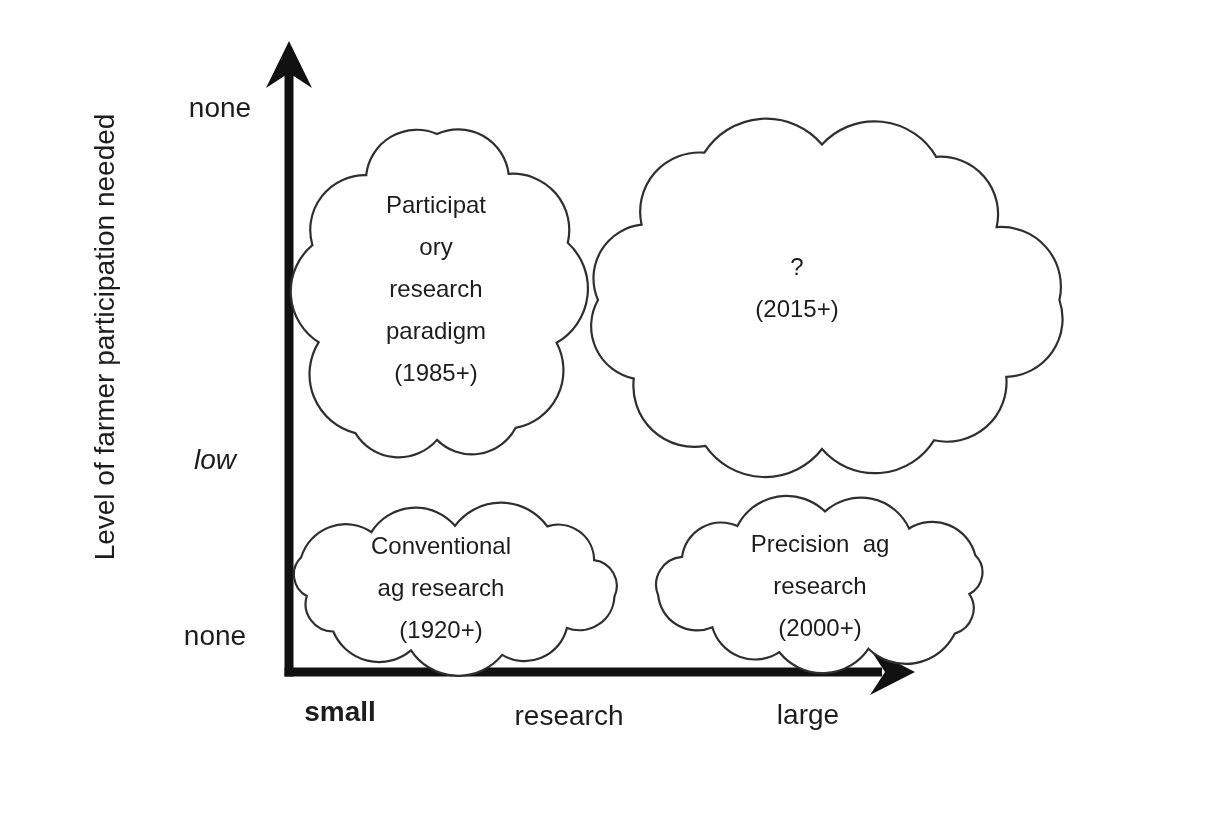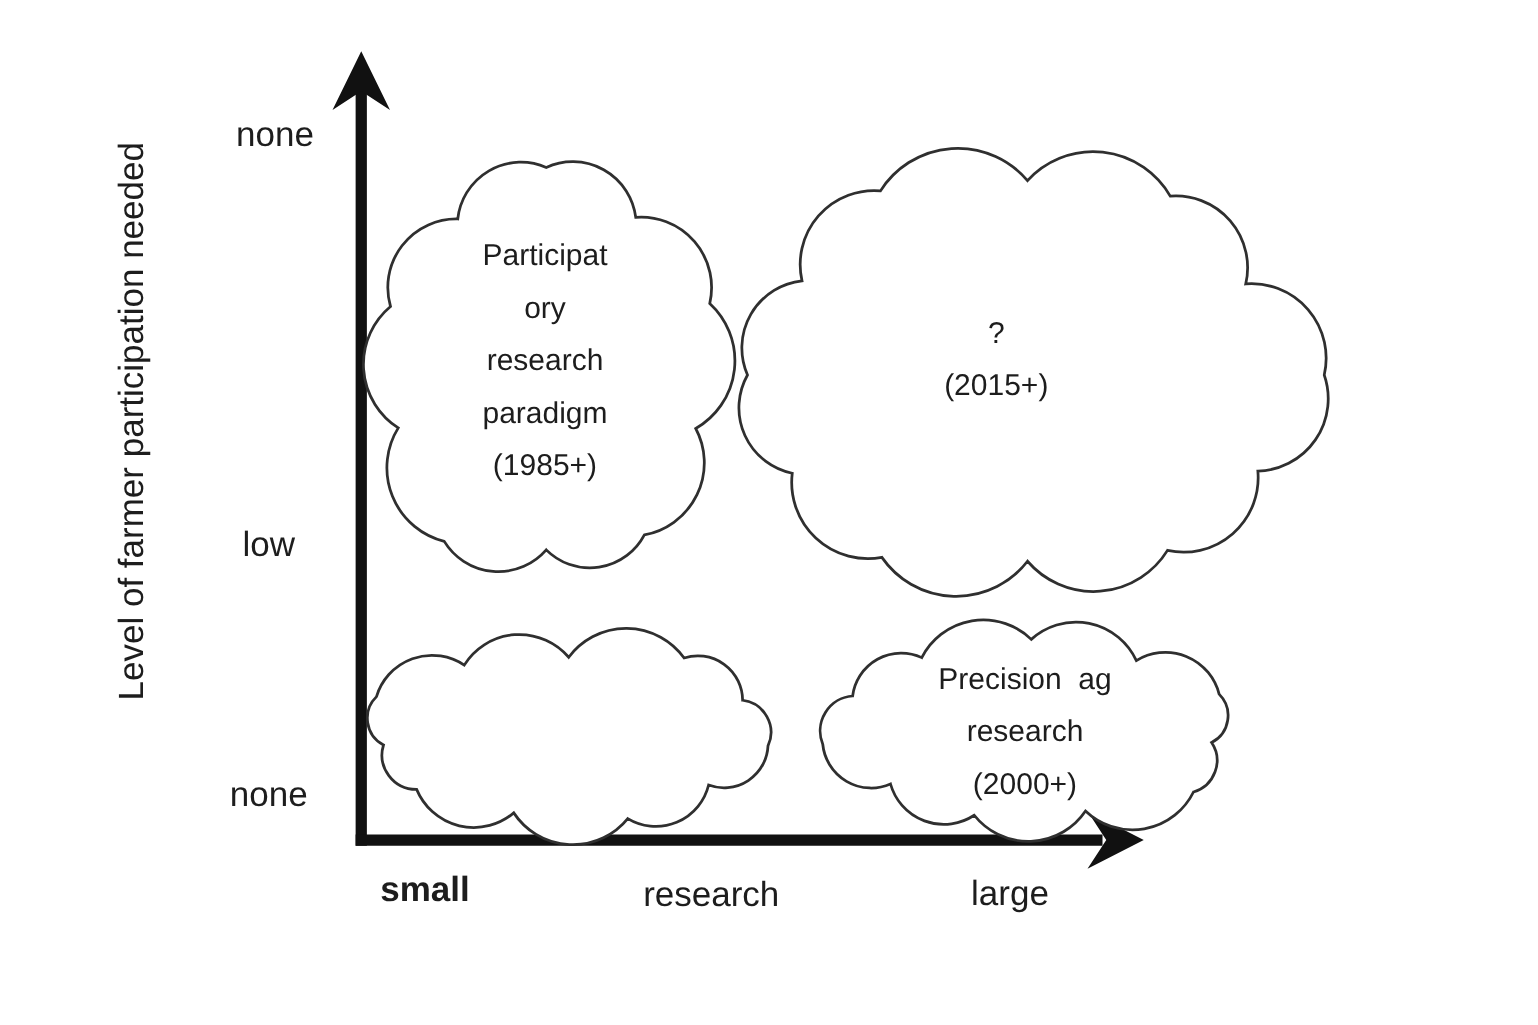--- a/index.html
+++ b/index.html
@@ -55,32 +55,35 @@
         <path d="M 437.0 134.0 A 50.8 50.8 0 0 1 508.6 173.9 A 56.3 56.3 0 0 1 567.8 242.8 A 62.4 62.4 0 0 1 556.6 342.8 A 58.6 58.6 0 0 1 515.5 427.9 A 49.3 49.3 0 0 1 437.0 439.9 A 50.8 50.8 0 0 1 355.4 433.1 A 60.7 60.7 0 0 1 318.6 342.3 A 60.3 60.3 0 0 1 312.4 245.2 A 54.8 54.8 0 0 1 366.2 175.2 A 50.8 50.8 0 0 1 437.0 134.0 Z" fill="#ffffff" stroke="#2f2f2f" stroke-width="2.2"></path>
         <path d="M 822.0 144.5 A 71.2 71.2 0 0 1 936.2 156.9 A 57.4 57.4 0 0 1 996.6 227.1 A 59.7 59.7 0 0 1 1059.4 300.0 A 58.0 58.0 0 0 1 1006.3 376.9 A 59.6 59.6 0 0 1 934.0 440.3 A 69.7 69.7 0 0 1 822.0 449.0 A 72.2 72.2 0 0 1 705.5 445.9 A 61.0 61.0 0 0 1 633.8 378.6 A 53.5 53.5 0 0 1 598.0 300.0 A 54.0 54.0 0 0 1 641.6 224.7 A 59.2 59.2 0 0 1 704.4 152.7 A 73.1 73.1 0 0 1 822.0 144.5 Z" fill="#ffffff" stroke="#2f2f2f" stroke-width="2.2"></path>
         <path d="M 455.0 525.8 A 57.2 57.2 0 0 1 547.3 526.4 A 35.8 35.8 0 0 1 594.1 560.2 A 25.9 25.9 0 0 1 614.4 596.7 A 35.2 35.2 0 0 1 566.9 628.0 A 43.5 43.5 0 0 1 502.2 654.9 A 56.6 56.6 0 0 1 411.0 650.3 A 49.5 49.5 0 0 1 333.3 631.5 A 27.5 27.5 0 0 1 306.8 596.0 A 24.2 24.2 0 0 1 301.2 557.3 A 46.3 46.3 0 0 1 371.4 532.1 A 52.0 52.0 0 0 1 455.0 525.8 Z" fill="#ffffff" stroke="#2f2f2f" stroke-width="2.2"></path>
         <path d="M 825.0 511.5 A 53.2 53.2 0 0 1 909.1 528.5 A 44.3 44.3 0 0 1 975.3 555.3 A 24.2 24.2 0 0 1 969.3 594.0 A 26.2 26.2 0 0 1 954.8 633.6 A 54.4 54.4 0 0 1 868.4 648.8 A 55.2 55.2 0 0 1 779.4 652.2 A 44.3 44.3 0 0 1 712.4 627.2 A 38.9 38.9 0 0 1 658.2 595.4 A 28.1 28.1 0 0 1 682.1 556.8 A 39.2 39.2 0 0 1 737.4 526.1 A 55.1 55.1 0 0 1 825.0 511.5 Z" fill="#ffffff" stroke="#2f2f2f" stroke-width="2.2"></path>
       </g>
   </svg>
 
   <div class="lbl ylab" style="left:105px; top:337px;">Level of farmer participation needed</div>
 
   <div class="lbl" style="left:220px; top:108px;">none</div>
-  <div class="lbl" style="left:215px; top:436px;">low</div>
+  <div class="lbl" style="left:215px; top:460px;font-style:italic;">low</div>
   <div class="lbl" style="left:215px; top:636px;">none</div>
 
   <div class="lbl" style="left:340px; top:712px;font-weight:bold;">small</div>
   <div class="lbl" style="left:569px; top:716px;">research</div>
   <div class="lbl" style="left:808px; top:715px;">large</div>
 
 
   <div class="lbl cloudtext" style="left:436px; top:289px;">Participat
 ory
 research
 paradigm
 (1985+)</div>
   <div class="lbl cloudtext" style="left:797px; top:288px;">?
 (2015+)</div>
+  <div class="lbl cloudtext" style="left:441px; top:588px;">Conventional
+ag research
+(1920+)</div>
   <div class="lbl cloudtext" style="left:820px; top:586px;">Precision  ag
 research
 (2000+)</div>
 
 </div>
 
 </body></html>

